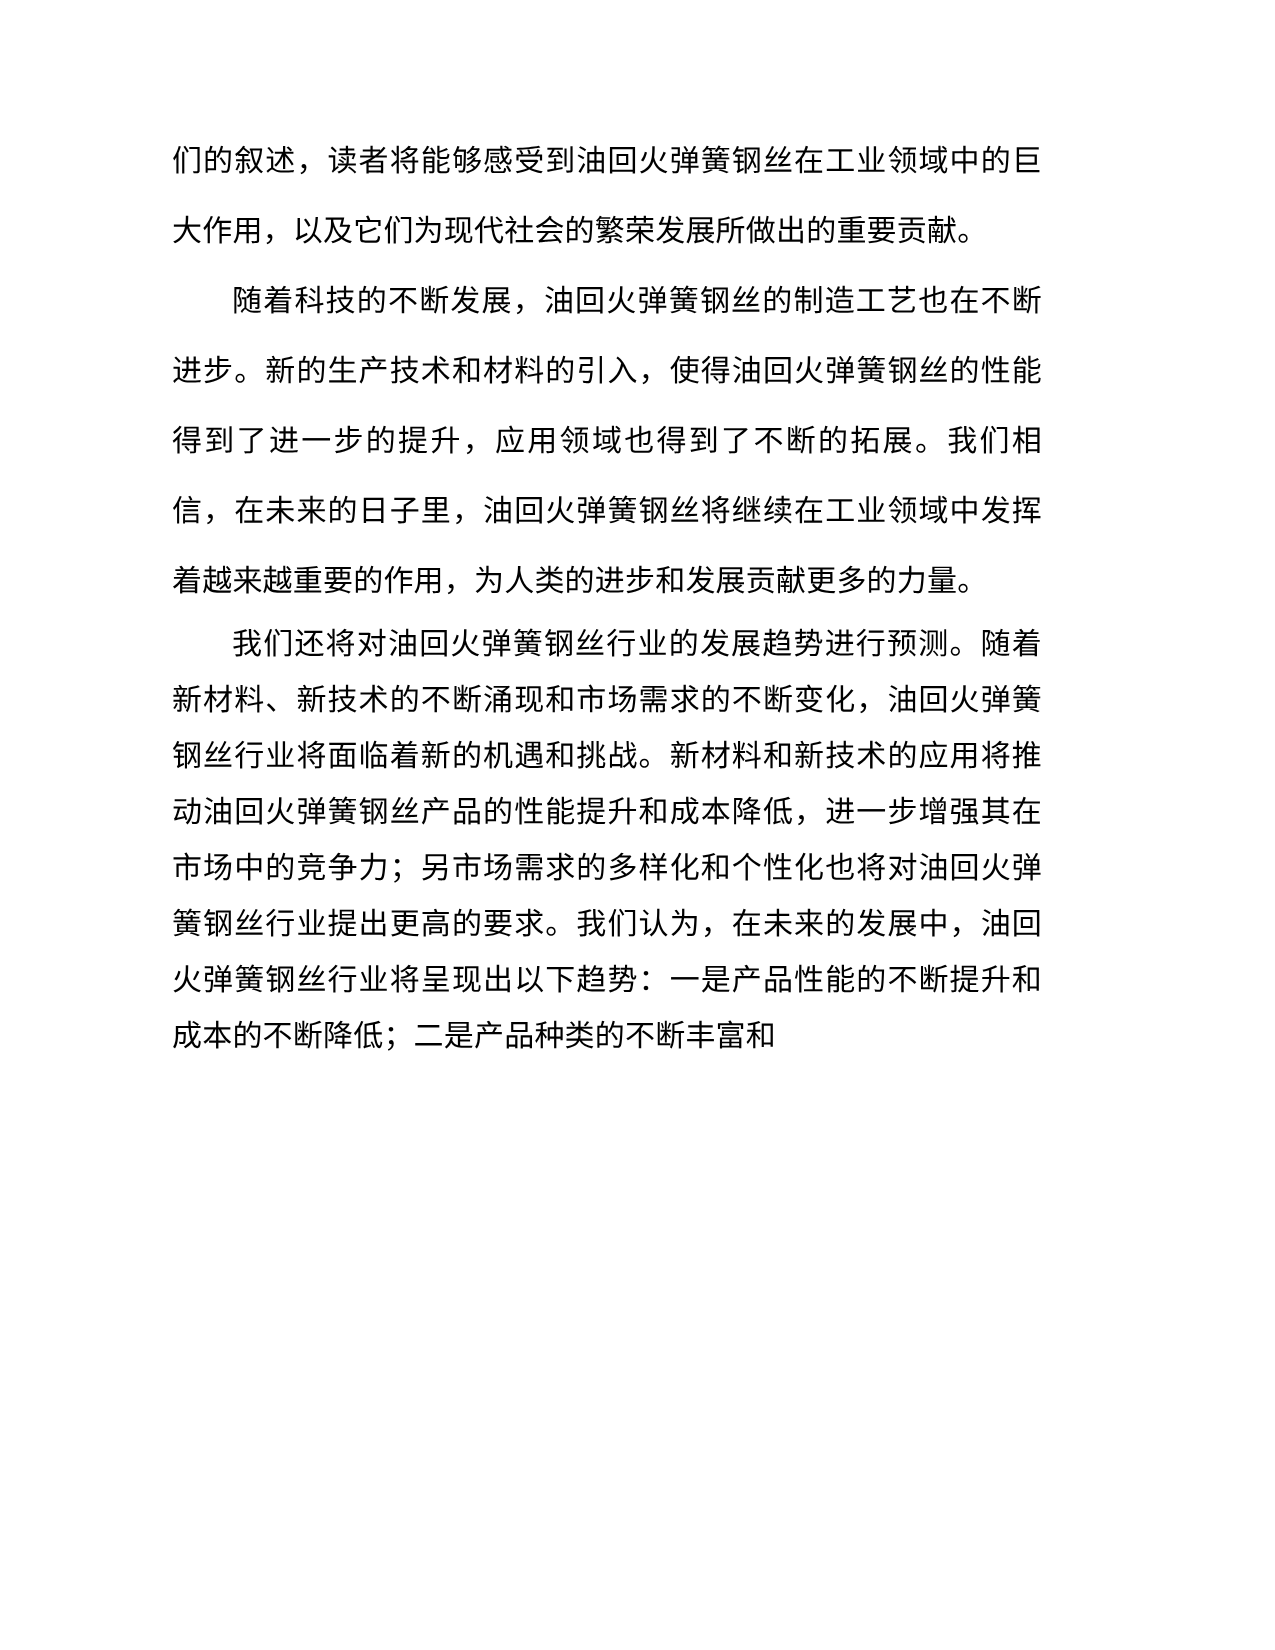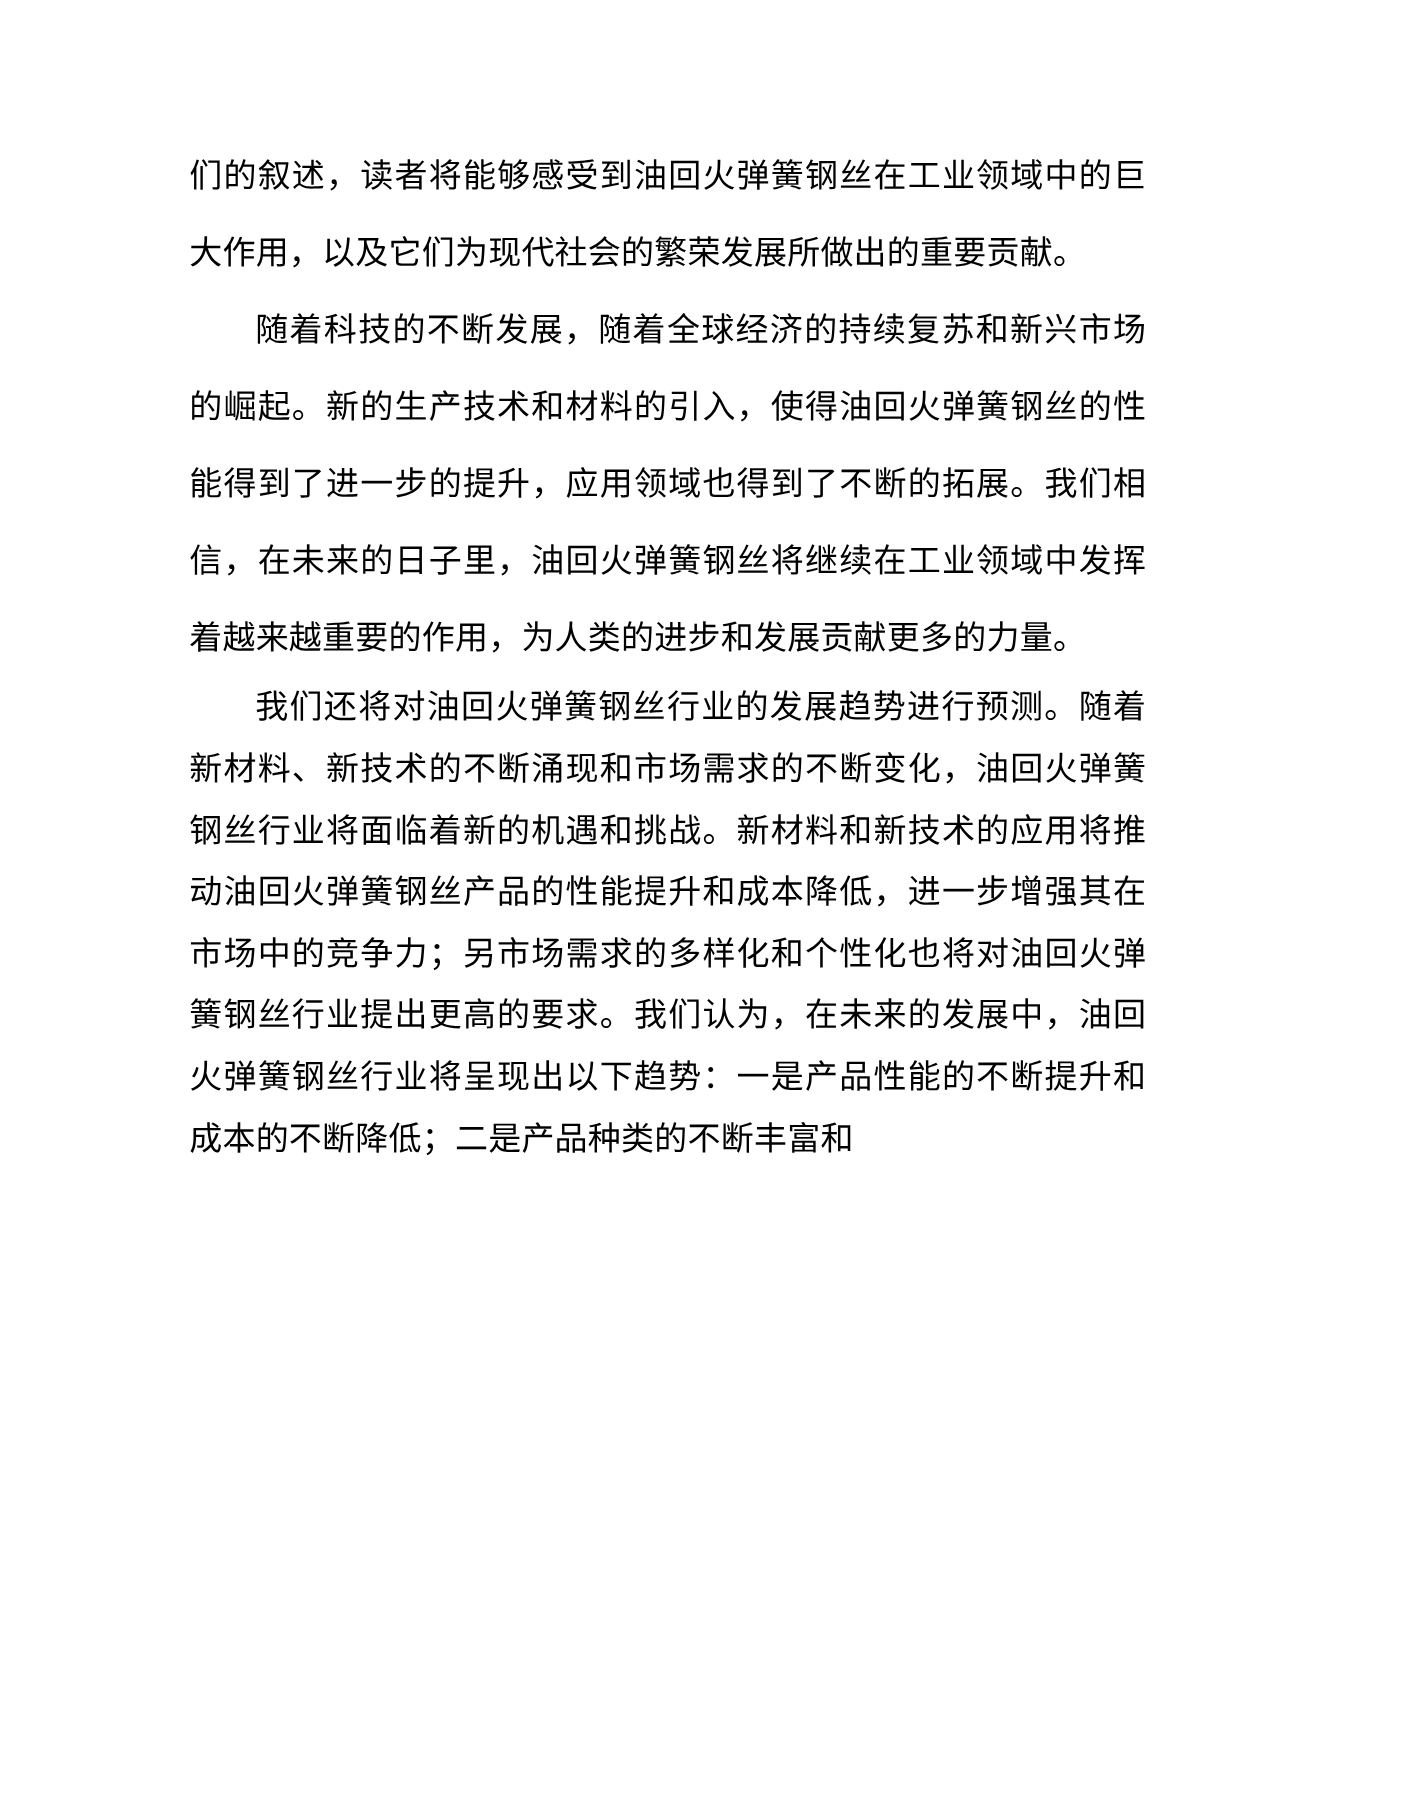--- a/index.html
+++ b/index.html
@@ -50,20 +50,20 @@
 </head>
 <body>
 
 <div class="page">
 
   <div class="text-column">
 
     <p class="para">们的叙述，读者将能够感受到油回火弹簧钢丝在工业领域中的巨大作用，以及它们为现代社会的繁荣发展所做出的重要贡献。</p>
 
 
-    <p class="para indent">随着科技的不断发展，随着全球经济的持续复苏和新兴市场的崛起。新的生产技术和材料的引入，使得油回火弹簧钢丝的性能得到了进一步的提升，应用领域也得到了不断的拓展。我们相信，在未来的日子里，油回火弹簧钢丝将继续在工业领域中发挥着越来越重要的作用，为人类的进步和发展贡献更多的力量。</p>
+    <p class="para indent">随着科技的不断发展，油回火弹簧钢丝的制造工艺也在不断进步。新的生产技术和材料的引入，使得油回火弹簧钢丝的性能得到了进一步的提升，应用领域也得到了不断的拓展。我们相信，在未来的日子里，油回火弹簧钢丝将继续在工业领域中发挥着越来越重要的作用，为人类的进步和发展贡献更多的力量。</p>
 
 
     <p class="para indent tight">我们还将对油回火弹簧钢丝行业的发展趋势进行预测。随着新材料、新技术的不断涌现和市场需求的不断变化，油回火弹簧钢丝行业将面临着新的机遇和挑战。新材料和新技术的应用将推动油回火弹簧钢丝产品的性能提升和成本降低，进一步增强其在市场中的竞争力；另市场需求的多样化和个性化也将对油回火弹簧钢丝行业提出更高的要求。我们认为，在未来的发展中，油回火弹簧钢丝行业将呈现出以下趋势：一是产品性能的不断提升和成本的不断降低；二是产品种类的不断丰富和</p>
 
   </div>
 
 </div>
 
 </body></html>

